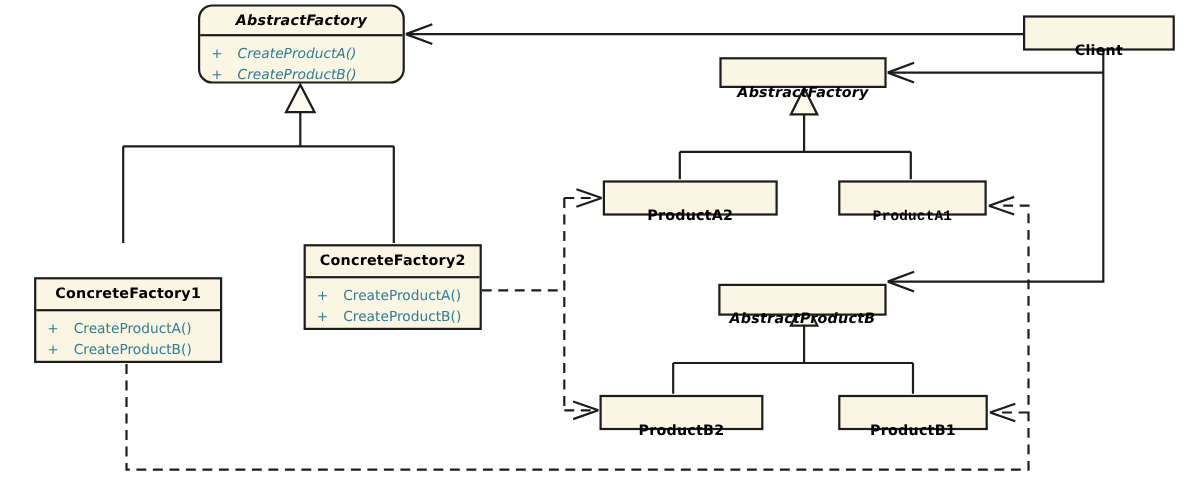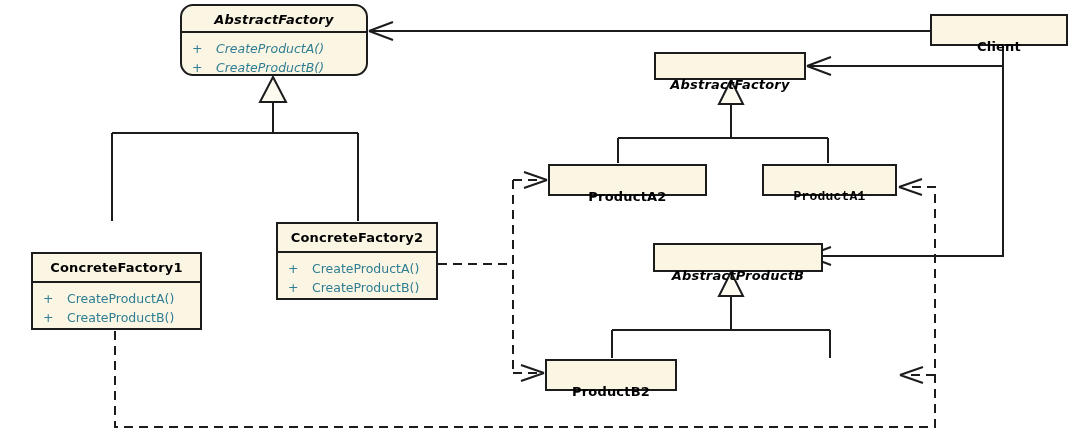--- a/index.html
+++ b/index.html
@@ -43,22 +43,22 @@
 
   
   #box-abstract-factory  { left: 180px; top: 4px;   width: 188px; height: 72px; border-radius: 13px; }
   #box-abstract-factory .methods { margin-top: 4px; }
   #box-client            { left: 930px; top: 14px;  width: 138px; height: 32px; }
   #box-abstract-product-a{ left: 654px; top: 52px;  width: 152px; height: 28px; }
   #box-product-a2        { left: 548px; top: 164px; width: 159px; height: 32px; }
   #box-product-a1        { left: 762px; top: 164px; width: 135px; height: 32px; font-family: Liberation Mono, monospace; }
   #box-concrete-factory1 { left: 31px;  top: 222px; width: 171px; height: 78px; margin-top: 30px; }
   #box-concrete-factory2 { left: 276px; top: 222px; width: 162px; height: 78px; }
-  #box-abstract-product-b{ left: 653px; top: 243px; width: 170px; height: 29px; }
-  #box-product-b2        { left: 545px; top: 359px; width: 132px; height: 32px; }
+  #box-abstract-product-b{ left: 653px; top: 258px; width: 153px; height: 29px; }
+  #box-product-b2        { left: 545px; top: 359px; width: 149px; height: 32px; }
   #box-product-b1        { left: 762px; top: 359px; width: 136px; height: 32px; }
 </style>
 </head>
 <body>
 
 <div id="canvas">
 
   <svg id="wires" viewBox="0 0 1084 445" xmlns="http://www.w3.org/2000/svg">
 
     <g stroke="#1c1c1c" stroke-width="2" fill="none">
@@ -161,14 +161,17 @@
   </div>
 
   <div id="box-abstract-product-b" class="class-box abstract single">
     <div class="class-title">AbstractProductB</div>
   </div>
 
   <div id="box-product-b2" class="class-box single">
     <div class="class-title">ProductB2</div>
   </div>
 
+  <div id="box-product-b1" class="class-box single">
+    <div class="class-title">ProductB1</div>
+  </div>
 
 </div>
 
 </body></html>

